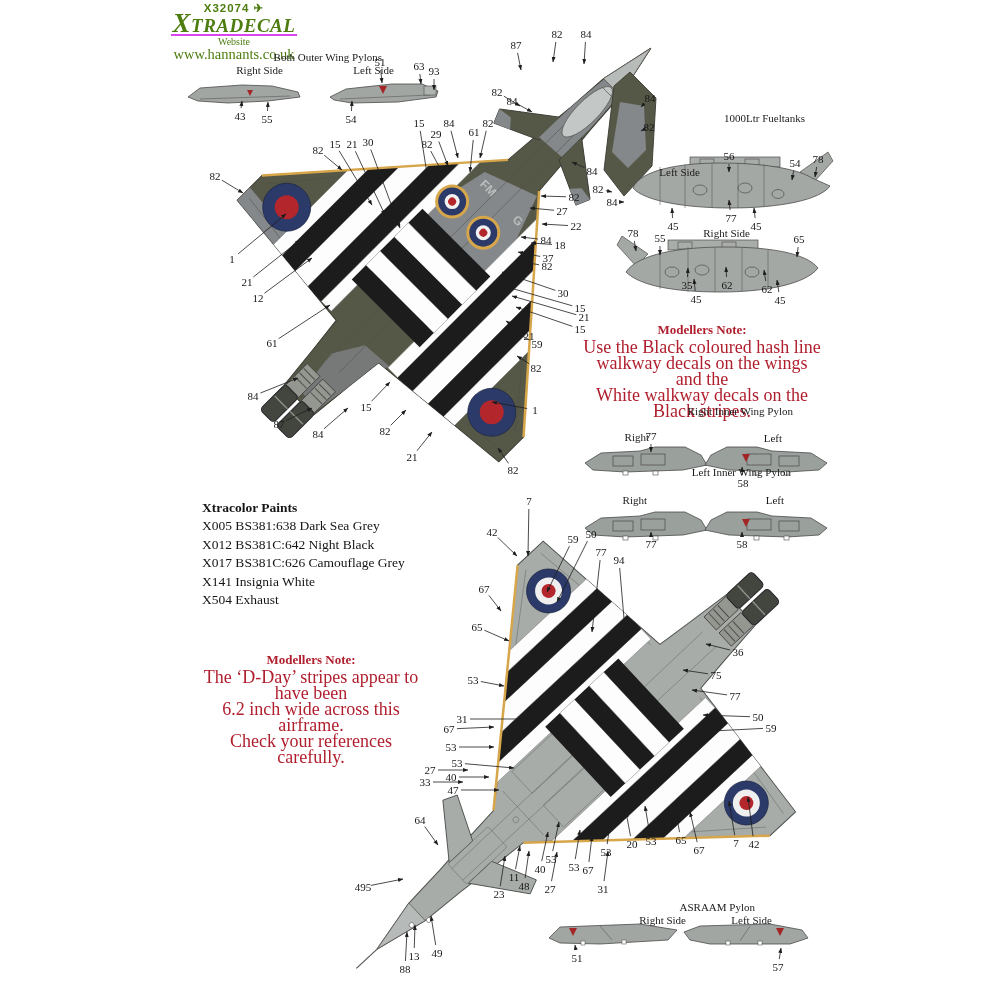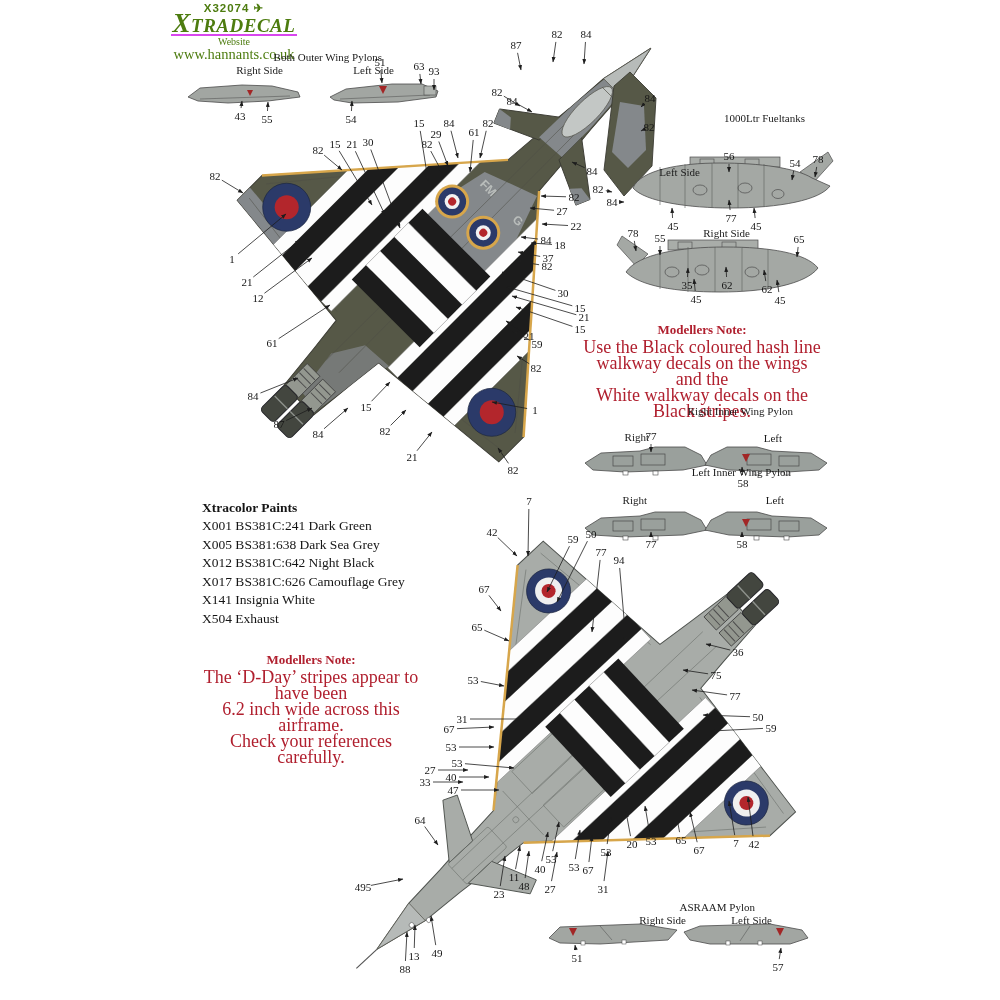--- a/index.html
+++ b/index.html
@@ -552,21 +552,20 @@
 <div class="h" style="left:598px;top:405px;width:195px;">Right Inner Wing Pylon</div>
 <div class="h" style="left:607px;top:431px;width:42px;">Right</div>
 <div class="h" style="left:740px;top:432px;width:42px;">Left</div>
 
 <div class="h" style="left:596px;top:466px;width:195px;">Left Inner Wing Pylon</div>
 <div class="h" style="left:605px;top:494px;width:42px;">Right</div>
 <div class="h" style="left:742px;top:494px;width:42px;">Left</div>
 
 <div class="paints">
   <div class="pt">Xtracolor Paints</div>
-  <div class="pi">X001 BS381C:241 Dark Green</div>
   <div class="pi">X005 BS381:638 Dark Sea Grey</div>
   <div class="pi">X012 BS381C:642 Night Black</div>
   <div class="pi">X017 BS381C:626 Camouflage Grey</div>
   <div class="pi">X141 Insignia White</div>
   <div class="pi">X504 Exhaust</div>
 </div>
 
 <div class="note" style="left:200px;top:652px;width:222px;">
   <div class="nt">Modellers Note:</div>
   <div class="nl">The ‘D-Day’ stripes appear to have been</div>

